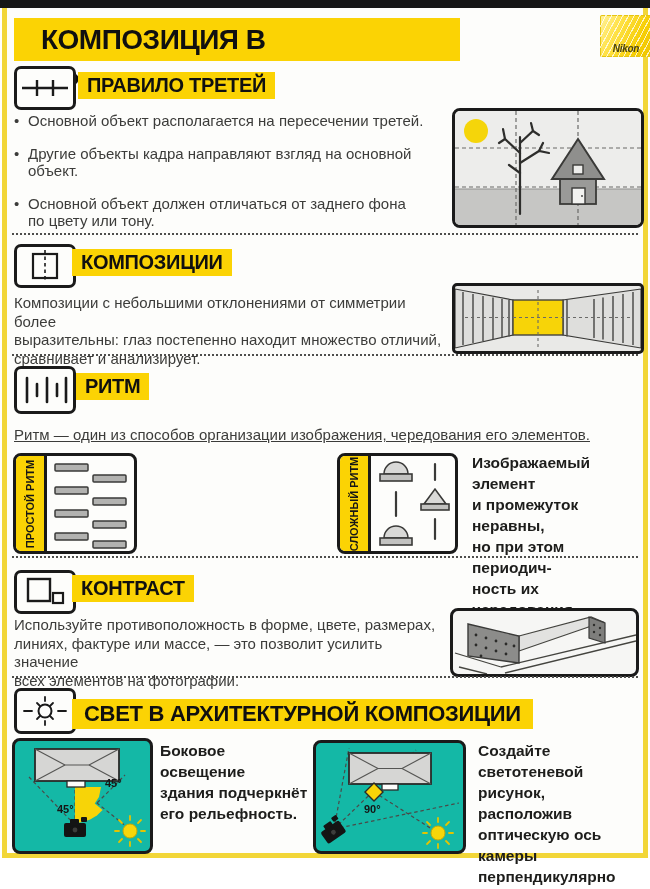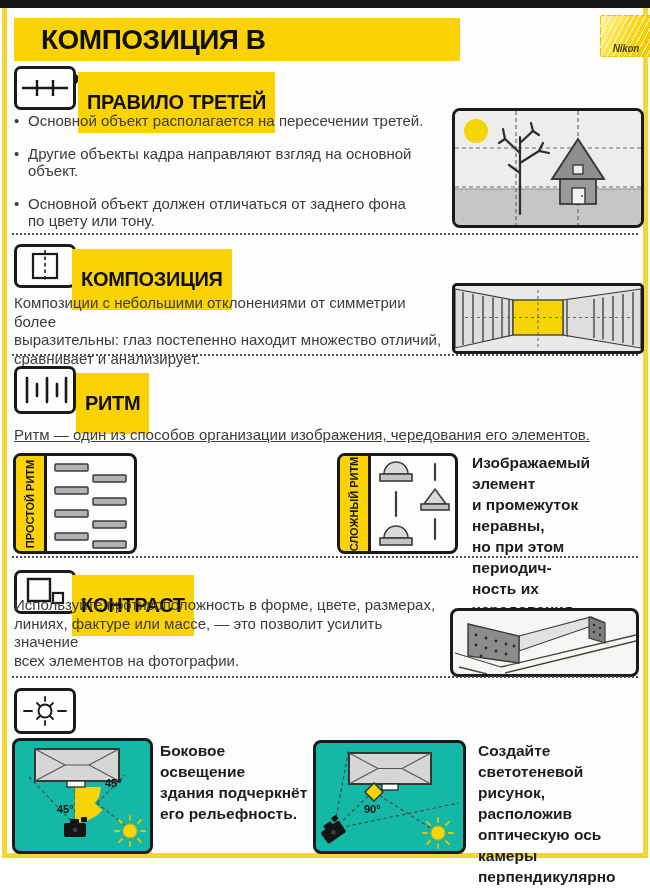--- a/index.html
+++ b/index.html
@@ -6,21 +6,21 @@
   .page{position:relative;width:650px;height:889px;background:#ffffff;overflow:hidden;
         font-family:"Liberation Sans",sans-serif;color:#3c3c3a;}
   .topbar{position:absolute;left:0;top:0;width:650px;height:8px;background:#161616;}
   .frame{position:absolute;left:2px;right:2px;top:8px;bottom:31px;
          border:5px solid #F2D638;border-top:none;background:#FDFDFB;}
 
   .chip{display:inline-block;background:#FBD304;color:#101010;font-weight:bold;}
   .header-chip{position:absolute;left:14px;top:18px;width:446px;height:43px;line-height:43px;
                font-size:28px;letter-spacing:-0.5px;padding-left:27px;box-sizing:border-box;
                font-weight:bold;}
-  .sec-chip{position:absolute;height:27px;line-height:27px;padding:17px 9px;font-size:20px;letter-spacing:-0.3px;}
+  .sec-chip{position:absolute;height:27px;line-height:27px;padding:0 9px;font-size:20px;letter-spacing:-0.3px;}
   .light-chip{position:absolute;left:72px;top:699px;height:30px;line-height:30px;padding:0 12px;
               font-size:22px;letter-spacing:-0.3px;}
 
   .nikon{position:absolute;left:600px;top:15px;width:52px;height:42px;border-radius:2px;
          background:linear-gradient(115deg,#FFF2A0 0%,#FFE34D 30%,#F7CF05 70%,#EDC400 100%);
          box-shadow:0 0 0 1px #E6C511 inset;}
   .nikon .rays{position:absolute;inset:0;
          background:repeating-linear-gradient(118deg,rgba(255,255,255,0.75) 0 1px,rgba(255,255,255,0) 1px 5px);
          border-radius:2px;}
   .nikon span{position:absolute;left:0;right:0;bottom:3px;text-align:center;
@@ -108,21 +108,21 @@
   </div>
 
   <div class="divider" style="top:233px;"></div>
 
   <div class="icon-box" style="left:14px;top:244px;">
     <svg width="50" height="32" viewBox="0 0 50 32">
       <rect x="13" y="4" width="24" height="24" fill="none" stroke="#1a1a1a" stroke-width="2.2"></rect>
       <line x1="25" y1="0" x2="25" y2="32" stroke="#1a1a1a" stroke-width="1.6" stroke-dasharray="3.5 3"></line>
     </svg>
   </div>
-  <div class="chip sec-chip" style="left:72px;top:249px;">КОМПОЗИЦИЯ</div>
+  <div class="chip sec-chip" style="left:72px;top:249px;">КОМПОЗИЦИИ</div>
 
   <div class="para" style="left:14px;top:294px;width:430px;">Композиции с небольшими отклонениями от симметрии более
 выразительны: глаз постепенно находит множество отличий,
 сравнивает и анализирует.</div>
 
   <div class="illus" style="left:452px;top:283px;width:186px;height:65px;border-radius:5px;background:#E9E9E7;">
     <svg width="186" height="65" viewBox="0 0 186 65">
       <polygon points="0,3 58,14 58,49 0,62" fill="#DEDEDC" stroke="#3a3a38" stroke-width="1.2"></polygon>
       <polygon points="186,3 108,14 108,49 186,62" fill="#DEDEDC" stroke="#3a3a38" stroke-width="1.2"></polygon>
       <g stroke="#4e4e4c" stroke-width="1.5">
@@ -215,21 +215,21 @@
   <div class="divider" style="top:556px;"></div>
 
   <div class="icon-box" style="left:14px;top:570px;">
     <svg width="50" height="32" viewBox="0 0 50 32">
       <rect x="8" y="3" width="22" height="22" fill="none" stroke="#1a1a1a" stroke-width="2.4"></rect>
       <rect x="33" y="17" width="10" height="10" fill="none" stroke="#1a1a1a" stroke-width="2.2"></rect>
     </svg>
   </div>
   <div class="chip sec-chip" style="left:72px;top:575px;">КОНТРАСТ</div>
 
-  <div class="para" style="left:14px;top:596px;width:430px;">Используйте противоположность в форме, цвете, размерах,
+  <div class="para" style="left:14px;top:616px;width:430px;">Используйте противоположность в форме, цвете, размерах,
 линиях, фактуре или массе, — это позволит усилить значение
 всех элементов на фотографии.</div>
 
   <div class="illus" style="left:450px;top:608px;width:183px;height:63px;background:#F6F6F4;">
     <svg width="183" height="63" viewBox="0 0 183 63">
       <g stroke="#44443f" stroke-width="1.3">
         <line x1="2" y1="42" x2="48" y2="56"></line>
         <line x1="6" y1="56" x2="34" y2="63"></line>
         <line x1="48" y1="56" x2="183" y2="24"></line>
         <line x1="52" y1="62" x2="183" y2="30"></line>
@@ -268,20 +268,21 @@
           <line x1="25" y1="27" x2="25" y2="31"></line>
         <line x1="33" y1="9" x2="30" y2="12"></line>
           <line x1="17" y1="25" x2="20" y2="22"></line>
         <line x1="33" y1="25" x2="30" y2="22"></line>
           <line x1="17" y1="9" x2="20" y2="12"></line>
         <line x1="4" y1="17" x2="12" y2="17"></line>
           <line x1="38" y1="17" x2="46" y2="17"></line>
       </g>
     </svg>
   </div>
+  <div class="chip light-chip">СВЕТ В АРХИТЕКТУРНОЙ КОМПОЗИЦИИ</div>
 
   <div class="illus" style="left:12px;top:738px;width:135px;height:110px;">
     <svg width="135" height="110" viewBox="0 0 135 110">
       <g stroke="#4a4a48" stroke-width="1.2" stroke-dasharray="3.5 2.8" fill="none">
         <line x1="60" y1="84" x2="14" y2="36"></line>
         <line x1="60" y1="84" x2="60" y2="44"></line>
         <line x1="60" y1="84" x2="110" y2="34"></line>
         <line x1="62" y1="46" x2="112" y2="86"></line>
       </g>
       <polygon points="60,46 60,82 67.8,81.1 75.2,78.6 81.9,74.6 87.6,69.1" fill="#F7D408"></polygon>

